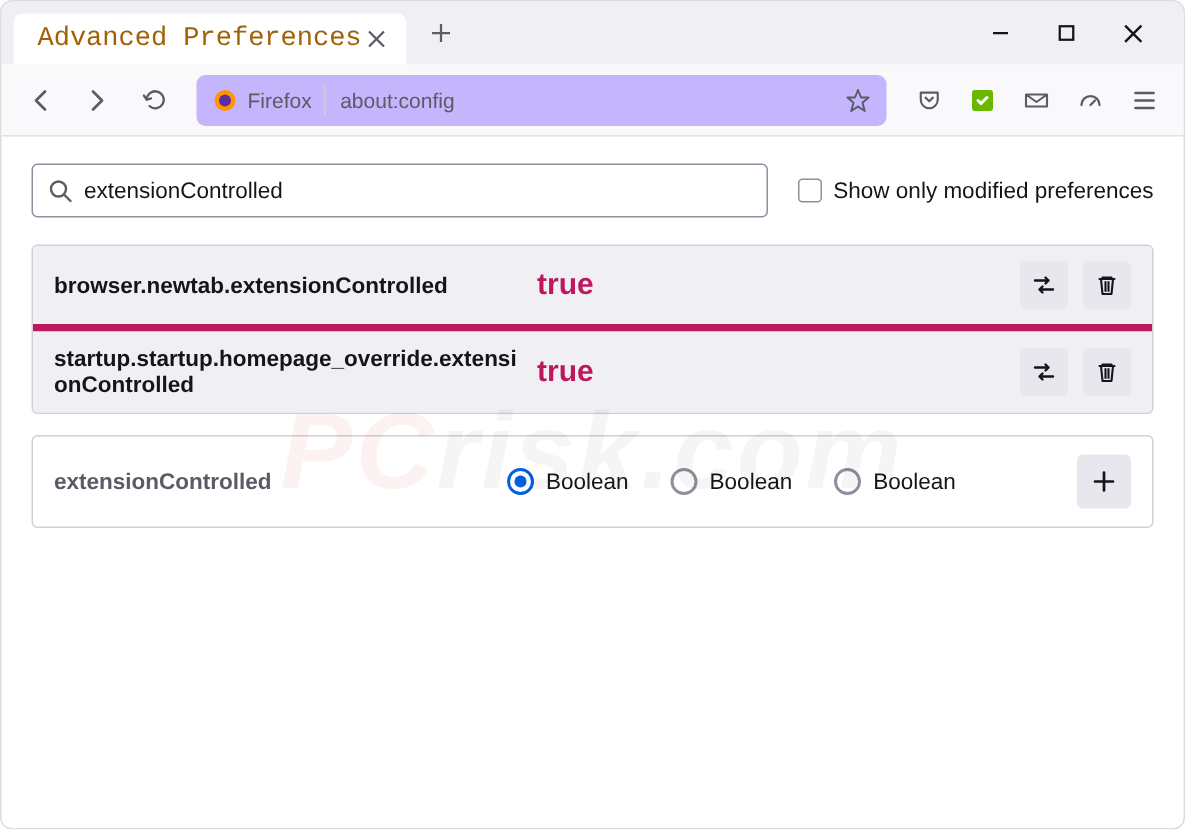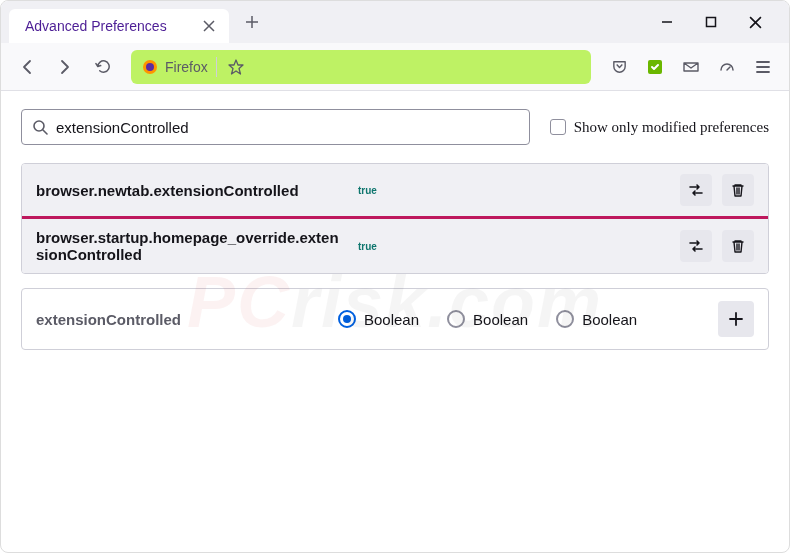--- a/index.html
+++ b/index.html
@@ -2,48 +2,48 @@
 <html><head>
   <meta charset="utf-8">
   <style>
     * { margin: 0; padding: 0; box-sizing: border-box; font-family: -apple-system, BlinkMacSystemFont, "Segoe UI", sans-serif; }
     body { background: #fff; width: 790px; height: 553px; overflow: hidden; position: relative; }
     
     .window { border: 1px solid #ddd; border-radius: 8px; height: 553px; background: #fff; overflow: hidden; }
     
     .tab-strip { display: flex; align-items: center; height: 42px; background: #f0f0f4; padding: 0 8px; }
     .tab { display: flex; align-items: center; background: #fff; border-radius: 6px 6px 0 0; padding: 8px 10px 8px 16px; margin-top: 8px; height: 34px; min-width: 220px; }
-    .tab-title { font-size: 14px; color: #4c1d95; flex: 1; }
+    .tab-title { font-size: 18px; color: #a16207; flex: 1; font-family: Liberation Mono, monospace; }
     .tab-close { width: 20px; height: 20px; display: flex; align-items: center; justify-content: center; cursor: pointer; color: #5b5b66; border-radius: 4px; }
     .new-tab { width: 30px; height: 30px; display: flex; align-items: center; justify-content: center; margin-left: 8px; cursor: pointer; color: #5b5b66; border-radius: 4px; font-size: 18px; }
     .window-controls { margin-left: auto; display: flex; gap: 16px; padding-right: 12px; }
     .win-ctrl { width: 28px; height: 28px; display: flex; align-items: center; justify-content: center; cursor: pointer; color: #15141a; }
     
     .toolbar { display: flex; align-items: center; height: 48px; background: #f9f9fb; border-bottom: 1px solid #e0e0e6; padding: 0 10px; gap: 6px; }
     .tb-btn { width: 32px; height: 32px; display: flex; align-items: center; justify-content: center; cursor: pointer; color: #5b5b66; border-radius: 4px; }
-    .addr-bar { flex: 1; display: flex; align-items: center; background: #bef264; border-radius: 6px; height: 34px; padding: 0 10px; margin: 0 6px; }
+    .addr-bar { flex: 1; display: flex; align-items: center; background: #c4b5fd; border-radius: 6px; height: 34px; padding: 0 10px; margin: 0 6px; }
     .addr-logo { display: flex; align-items: center; gap: 6px; color: #5b5b66; font-size: 14px; margin-right: 8px; }
     .addr-divider { width: 1px; height: 20px; background: #cfcfd8; margin-right: 10px; }
     .addr-text { flex: 1; color: #5b5b66; font-size: 14px; }
     .addr-star { color: #5b5b66; }
     .tb-icons { display: flex; gap: 4px; }
     
     .content { padding: 18px 20px; }
     .search-row { display: flex; align-items: center; gap: 20px; margin-bottom: 18px; }
     .search-box { flex: 1; display: flex; align-items: center; border: 1px solid #8f8f9d; border-radius: 4px; height: 36px; padding: 0 10px; background: #fff; }
     .search-box input { border: none; outline: none; flex: 1; font-size: 15px; color: #15141a; background: transparent; margin-left: 8px; }
     .checkbox-row { display: flex; align-items: center; gap: 8px; }
     .checkbox { width: 16px; height: 16px; border: 1px solid #8f8f9d; border-radius: 3px; }
-    .checkbox-label { font-size: 15px; color: #15141a; font-family: Liberation Serif, serif; }
+    .checkbox-label { font-size: 15px; color: #15141a; }
     
     .prefs { border: 1px solid #cfcfd8; border-radius: 4px; overflow: hidden; }
-    .pref-row { display: flex; align-items: center; padding: 10px 14px; background: #f0f0f4; border-bottom: 3px solid #be185d; gap: 12px; }
+    .pref-row { display: flex; align-items: center; padding: 10px 14px; background: #f0f0f4; border-bottom: 5px solid #be185d; gap: 12px; }
     .pref-row:last-child { border-bottom: none; }
     .pref-name { font-weight: 700; font-size: 15px; color: #15141a; width: 310px; word-break: break-all; }
-    .pref-val { font-weight: 700; font-size: 10px; color: #0f766e; flex: 1; }
+    .pref-val { font-weight: 700; font-size: 20px; color: #be185d; flex: 1; }
     .pref-actions { display: flex; gap: 10px; }
     .pref-action { width: 32px; height: 32px; display: flex; align-items: center; justify-content: center; cursor: pointer; color: #15141a; background: #e7e7ed; border-radius: 4px; }
     
     .new-pref { display: flex; align-items: center; padding: 12px 14px; border: 1px solid #cfcfd8; border-radius: 4px; margin-top: 14px; gap: 12px; }
     .new-pref-name { font-weight: 700; font-size: 15px; color: #5b5b66; width: 290px; }
     .radio-group { display: flex; gap: 28px; flex: 1; }
     .radio-item { display: flex; align-items: center; gap: 8px; }
     .radio { width: 18px; height: 18px; border: 2px solid #8f8f9d; border-radius: 50%; display: flex; align-items: center; justify-content: center; }
     .radio.checked { border-color: #0060df; }
     .radio.checked::after { content: ''; width: 8px; height: 8px; background: #0060df; border-radius: 50%; }
@@ -110,20 +110,21 @@
     </div>
     <div class="addr-bar">
       <span class="addr-logo">
         <svg width="18" height="18" viewBox="0 0 18 18">
           <circle cx="9" cy="9" r="7" fill="#ff9500"></circle>
           <circle cx="9" cy="9" r="4" fill="#5b2da0"></circle>
         </svg>
         <span>Firefox</span>
       </span>
       <span class="addr-divider"></span>
+      <span class="addr-text">about:config</span>
       <span class="addr-star">
         <svg width="18" height="18" viewBox="0 0 18 18">
             <path d="M9 2 L11 7 L16 7 L12 10.5 L13.5 16 L9 13 L4.5 16 L6 10.5 L2 7 L7 7 Z" stroke="currentColor" stroke-width="1.3" fill="none" stroke-linejoin="round"></path>
           </svg>
       </span>
     </div>
     <div class="tb-icons">
       <div class="tb-btn">
         <svg width="17" height="17" viewBox="0 0 18 18">
             <path d="M3 4 h12 v5 a6 6 0 0 1 -12 0 Z M6 7 l3 3 l3 -3" stroke="currentColor" stroke-width="1.5" fill="none" stroke-linejoin="round"></path>
@@ -181,21 +182,21 @@
               </svg>
           </div>
           <div class="pref-action">
             <svg width="16" height="16" viewBox="0 0 16 16">
                 <path d="M3 4 h10 M5 4 v-1 h6 v1 M4 4 l1 10 h6 l1 -10 M7 6 v6 M9 6 v6" stroke="currentColor" stroke-width="1.4" fill="none" stroke-linecap="round" stroke-linejoin="round"></path>
               </svg>
           </div>
         </div>
       </div>
       <div class="pref-row">
-        <div class="pref-name">browser.startup.homepage_override.extensionControlled</div>
+        <div class="pref-name">startup.startup.homepage_override.extensionControlled</div>
         <div class="pref-val">true</div>
         <div class="pref-actions">
           <div class="pref-action">
             <svg width="18" height="18" viewBox="0 0 18 18">
                 <path d="M3 6 h9 M12 6 l-2 -2 M12 6 l-2 2 M15 12 h-9 M6 12 l2 -2 M6 12 l2 2" stroke="currentColor" stroke-width="1.6" fill="none" stroke-linecap="round" stroke-linejoin="round"></path>
               </svg>
           </div>
           <div class="pref-action">
             <svg width="16" height="16" viewBox="0 0 16 16">
                 <path d="M3 4 h10 M5 4 v-1 h6 v1 M4 4 l1 10 h6 l1 -10 M7 6 v6 M9 6 v6" stroke="currentColor" stroke-width="1.4" fill="none" stroke-linecap="round" stroke-linejoin="round"></path>

